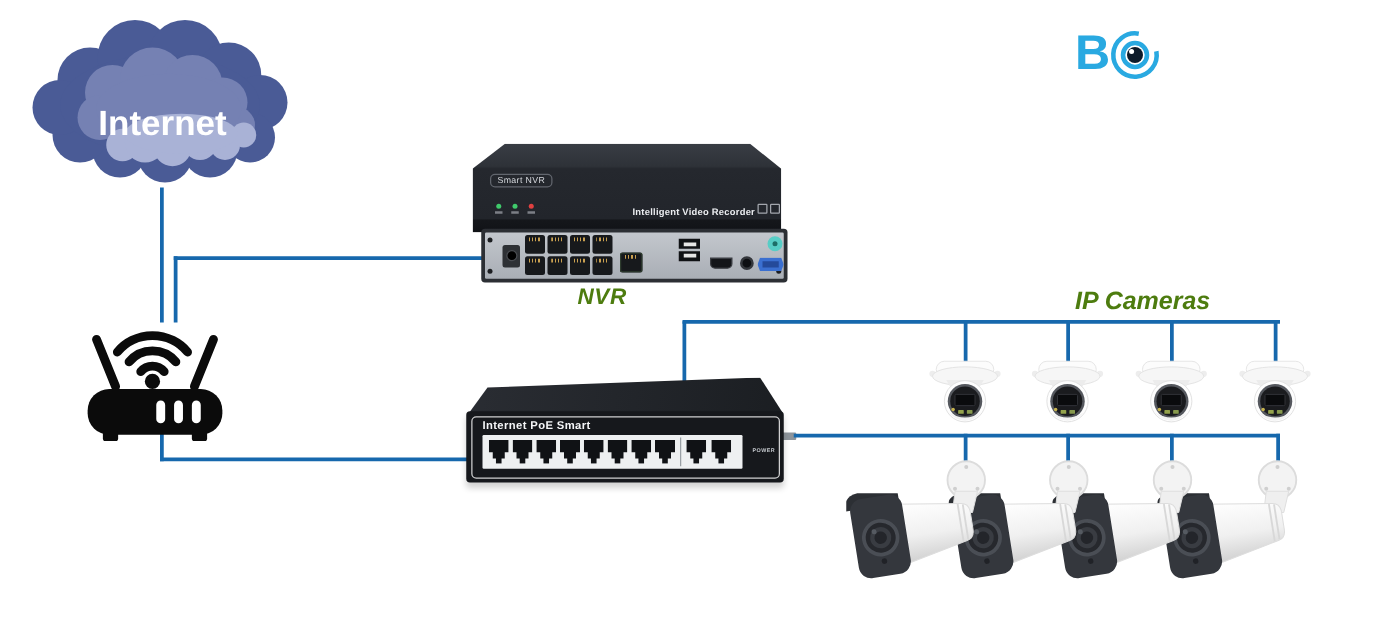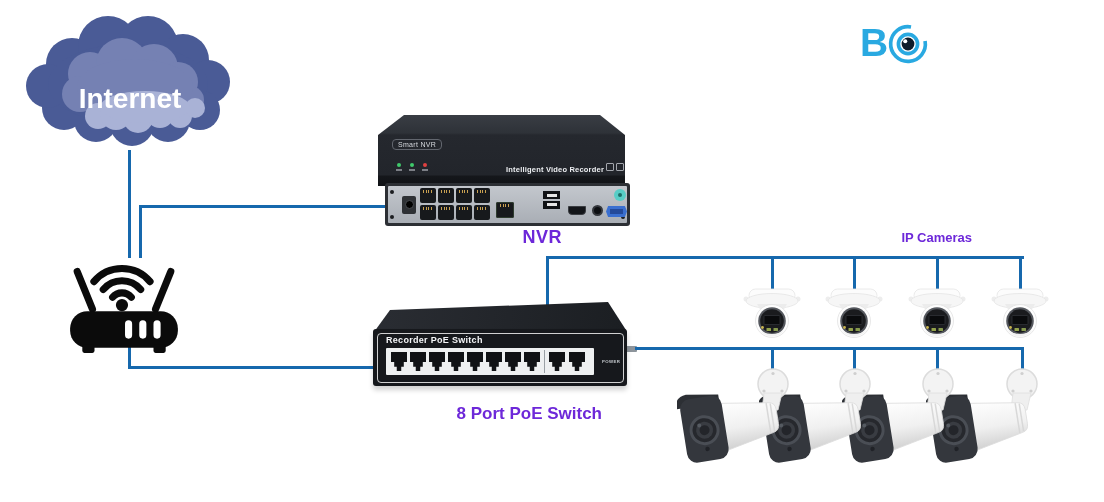--- a/index.html
+++ b/index.html
@@ -1,20 +1,20 @@
 <!DOCTYPE html>
 <html><head>
 <meta charset="utf-8">
 <style>
   html,body{margin:0;padding:0;}
   body{font-family:"Liberation Sans",sans-serif;background:#fff;}
   #stage{position:relative;width:1104px;height:502px;background:#fff;overflow:hidden;}
   .abs{position:absolute;}
   .ln{position:absolute;background:#1668ad;}
-  .diagram-label{position:absolute;font-weight:bold;color:#6d28d9;text-align:right;}
+  .diagram-label{position:absolute;font-weight:bold;color:#4d7c0f;text-align:left;font-style:italic;}
 
   
   .logo{position:absolute;left:860px;top:16px;height:54px;display:flex;align-items:center;color:#29a9e1;font-weight:bold;font-size:39px;letter-spacing:0px;}
   .logo .eye{width:42px;height:42px;margin:2px -1px 0 -1px;}
 
   
   .nvr-front{position:absolute;left:378px;top:113px;width:272px;height:73px;
     clip-path:polygon(26px 2px,222px 2px,247px 22px,247px 73px,0px 73px,0px 22px);
     background:linear-gradient(180deg,#3a3e45 0px,#2e3238 20px,#25282e 22px,#22252b 62px,#15171b 63px,#101216 100%);}
   .nvr-badge{position:absolute;left:14px;top:26px;font-size:7px;color:#d6d9de;border:1px solid #62666e;border-radius:4px;padding:1px 5px;letter-spacing:.3px;white-space:nowrap;}
@@ -233,40 +233,39 @@
       <div class="vga"></div>
       <div class="ground"></div>
     </div>
   </div>
   <div class="diagram-label" style="left:462px;top:227px;width:100px;font-size:18px;letter-spacing:.5px">NVR</div>
 
   <div class="sw">
     <div class="sw-top"></div>
     <div class="sw-front">
       <div class="sw-outline"></div>
-      <div class="sw-title">Recorder PoE Switch</div>
+      <div class="sw-title">Internet PoE Smart</div>
       <div class="sw-strip">
         <div class="sw-port" style="left:5px"></div>
         <div class="sw-port" style="left:24px"></div>
         <div class="sw-port" style="left:43px"></div>
         <div class="sw-port" style="left:62px"></div>
         <div class="sw-port" style="left:81px"></div>
         <div class="sw-port" style="left:100px"></div>
         <div class="sw-port" style="left:119px"></div>
         <div class="sw-port" style="left:138px"></div>
         <div class="sw-div"></div>
         <div class="sw-port" style="left:163px"></div>
         <div class="sw-port" style="left:183px"></div>
       </div>
       <div class="sw-power">POWER</div>
     </div>
   </div>
-  <div class="diagram-label" style="left:402px;top:404px;width:200px;font-size:17px">8 Port PoE Switch</div>
-
-  <div class="diagram-label" style="left:820px;top:230px;width:152px;font-size:13px">IP Cameras</div>
+
+  <div class="diagram-label" style="left:860px;top:230px;width:152px;font-size:20px">IP Cameras</div>
   <svg class="abs" style="left:739px;top:286px" width="66" height="56">
       <use href="#dome-cam"></use>
     </svg>
   <svg class="abs" style="left:821px;top:286px" width="66" height="56">
       <use href="#dome-cam"></use>
     </svg>
   <svg class="abs" style="left:904px;top:286px" width="66" height="56">
       <use href="#dome-cam"></use>
     </svg>
   <svg class="abs" style="left:987px;top:286px" width="66" height="56">

